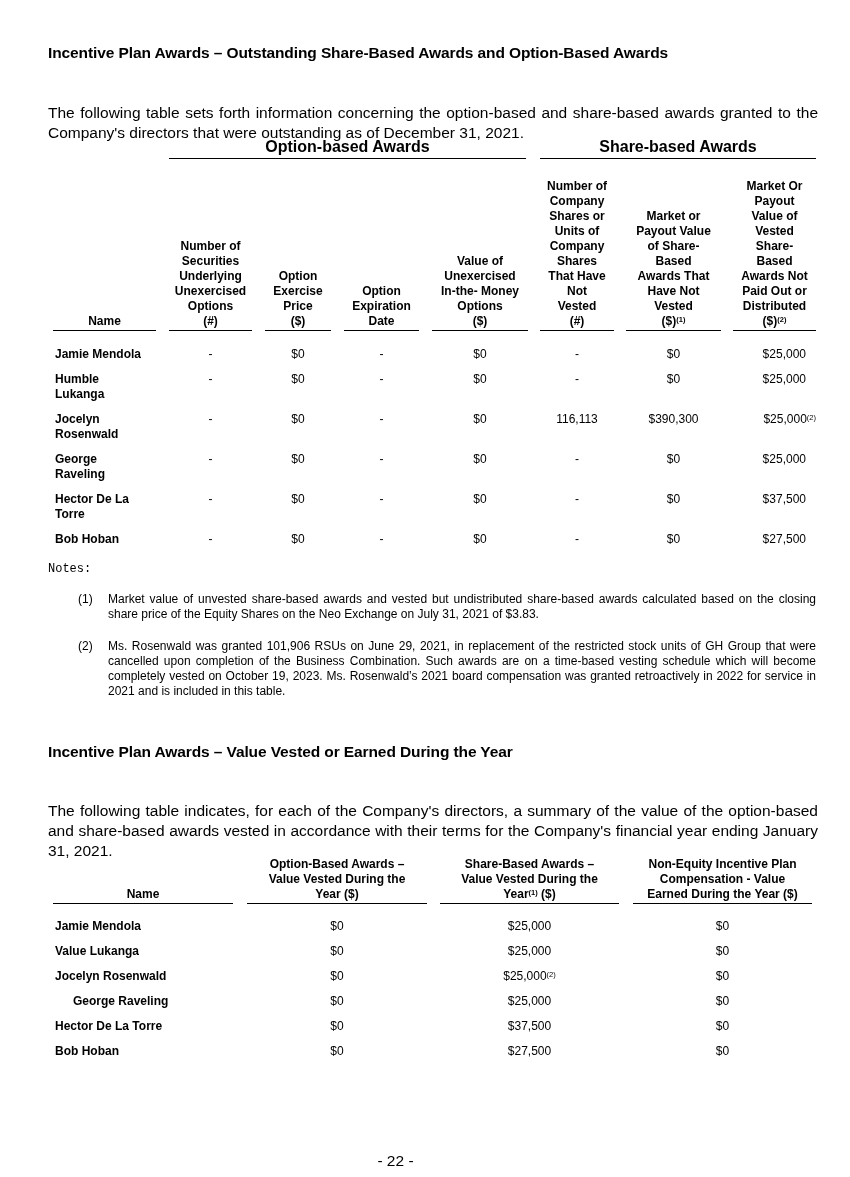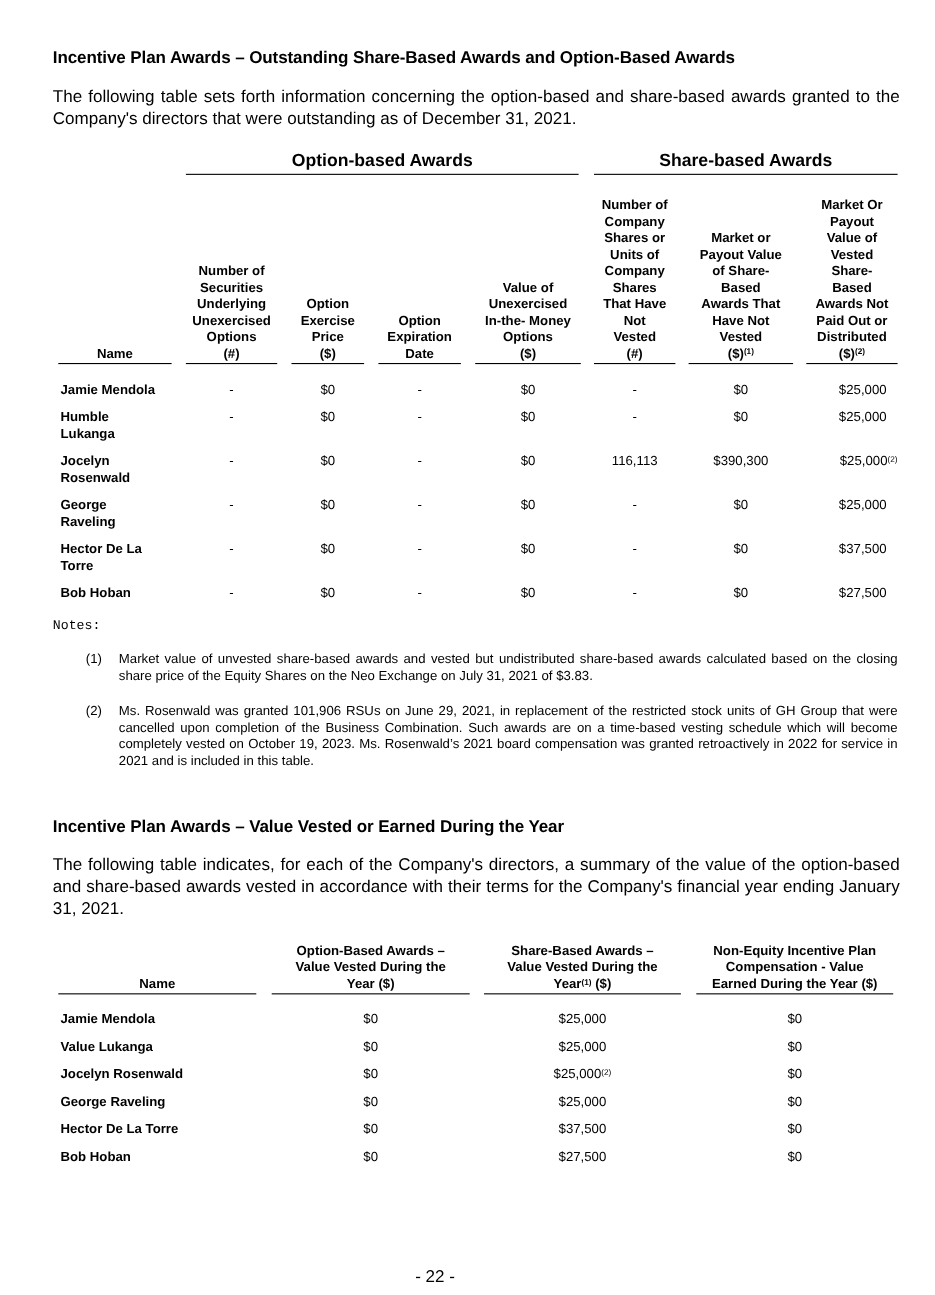--- a/index.html
+++ b/index.html
@@ -3,21 +3,21 @@
   <meta charset="utf-8">
   <style>
     html, body { margin: 0; padding: 0; background: #ffffff; }
     body {
       width: 850px; height: 1177px; position: relative; overflow: hidden;
       font-family: "Liberation Sans", sans-serif; color: #000;
     }
     .abs { position: absolute; }
     .h2 { font-weight: bold; font-size: 15.5px; letter-spacing: -0.1px; }
     .para { font-size: 15.5px; line-height: 20px; }
-    .justify { text-align: justify; text-align-last: left; }
+    .justify { text-align: justify; text-align-last: left; margin-top: 24px; }
 
     
     .t1 { font-size: 12px; }
     .t1 .group { position: absolute; top: 140px; height: 18px; border-bottom: 1.5px solid #000;
       text-align: center; font-weight: bold; font-size: 16px; line-height: 14px; }
     .t1 .hcell { position: absolute; bottom: calc(1177px - 331px); text-align: center;
       font-weight: bold; font-size: 12px; line-height: 15px; border-bottom: 1.5px solid #000;
       padding-bottom: 1px; }
     .t1 .cell { position: absolute; font-size: 12px; line-height: 15px; }
     .t1 .name { font-weight: bold; }
@@ -130,21 +130,21 @@
       <div class="cell c" style="left: 440px; top: 919px; width: 179px;">$25,000</div>
       <div class="cell c" style="left: 633px; top: 919px; width: 179px;">$0</div>
       <div class="cell name" style="left: 55px; top: 944px;">Value Lukanga</div>
       <div class="cell c" style="left: 247px; top: 944px; width: 180px;">$0</div>
       <div class="cell c" style="left: 440px; top: 944px; width: 179px;">$25,000</div>
       <div class="cell c" style="left: 633px; top: 944px; width: 179px;">$0</div>
       <div class="cell name" style="left: 55px; top: 969px;">Jocelyn Rosenwald</div>
       <div class="cell c" style="left: 247px; top: 969px; width: 180px;">$0</div>
       <div class="cell c" style="left: 440px; top: 969px; width: 179px;">$25,000<sup>(2)</sup></div>
       <div class="cell c" style="left: 633px; top: 969px; width: 179px;">$0</div>
-      <div class="cell name" style="left: 55px; top: 994px;">George Raveling</div>
+      <div class="cell name" style="left: 73px; top: 994px;">George Raveling</div>
       <div class="cell c" style="left: 247px; top: 994px; width: 180px;">$0</div>
       <div class="cell c" style="left: 440px; top: 994px; width: 179px;">$25,000</div>
       <div class="cell c" style="left: 633px; top: 994px; width: 179px;">$0</div>
       <div class="cell name" style="left: 55px; top: 1019px;">Hector De La Torre</div>
       <div class="cell c" style="left: 247px; top: 1019px; width: 180px;">$0</div>
       <div class="cell c" style="left: 440px; top: 1019px; width: 179px;">$37,500</div>
       <div class="cell c" style="left: 633px; top: 1019px; width: 179px;">$0</div>
       <div class="cell name" style="left: 55px; top: 1044px;">Bob Hoban</div>
       <div class="cell c" style="left: 247px; top: 1044px; width: 180px;">$0</div>
       <div class="cell c" style="left: 440px; top: 1044px; width: 179px;">$27,500</div>

